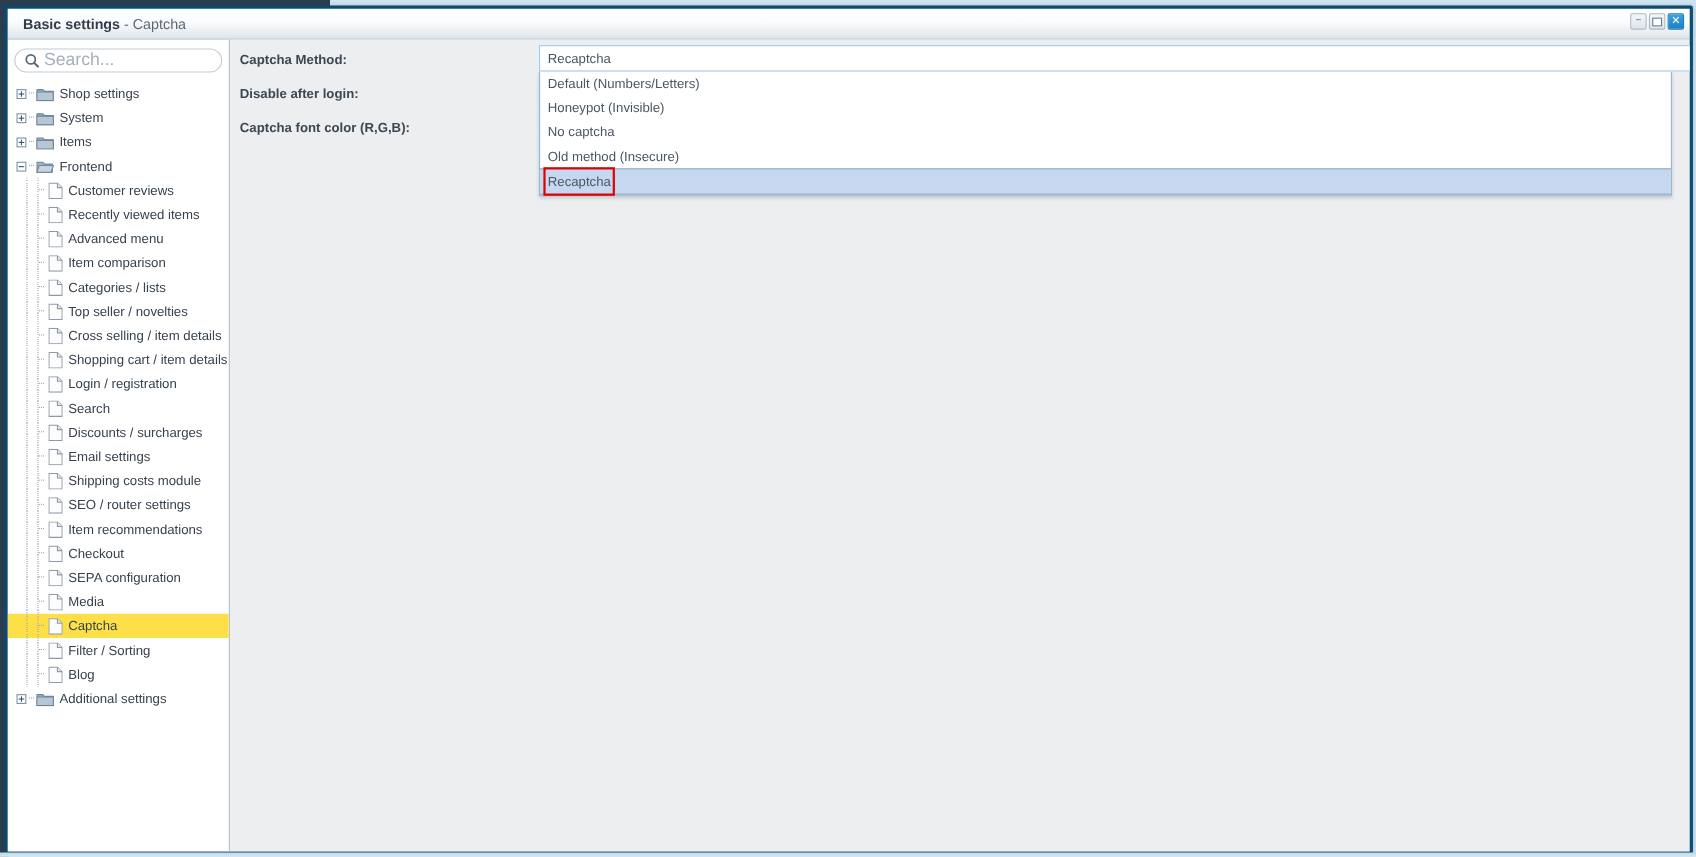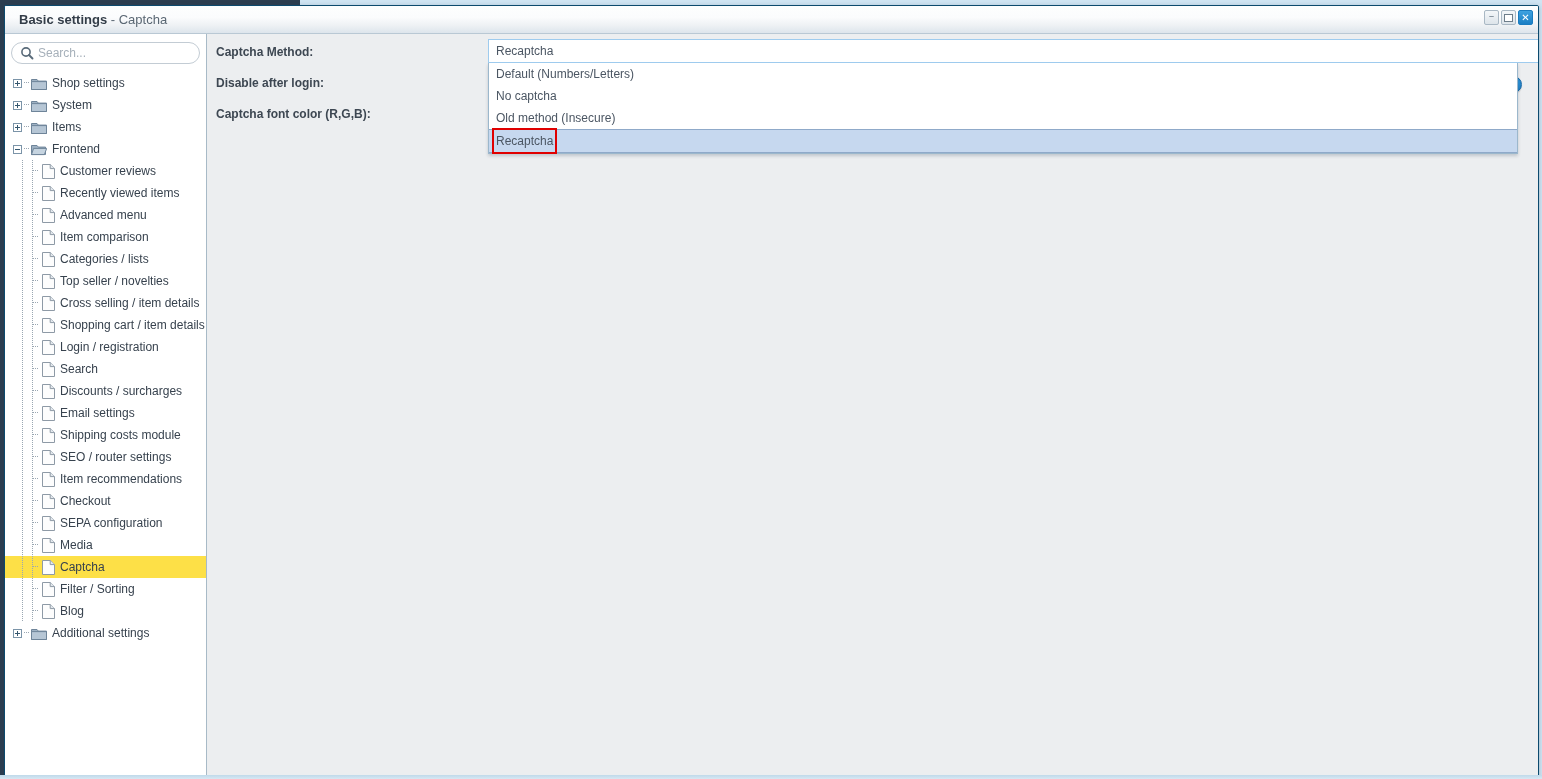--- a/index.html
+++ b/index.html
@@ -27,21 +27,21 @@
     width: 8px; height: 779px;
     background: #2c3e50;
   }
 
   
   #dialog {
     position: absolute;
     left: 4px; top: 5px;
     width: 1535px; height: 772px;
     background: #eceef0;
-    border: 1px solid #0c4a6e;
+    border: 3px solid #0c4a6e;
     border-radius: 2px 2px 0 0;
     box-shadow: 0 1px 4px rgba(40,60,80,.30);
     display: flex; flex-direction: column;
     overflow: hidden;
   }
 
   
   #titlebar {
     position: relative;
     height: 28px; flex: 0 0 28px;
@@ -107,21 +107,21 @@
     border-radius: 11px;
     background: #fff;
     display: flex; align-items: center;
     padding-left: 8px;
   }
   #search-icon { width: 14px; height: 14px; flex: 0 0 14px; position: relative; margin-right: 4px;}
   #search-icon svg { display:block; }
   #search-input {
     border: 0; outline: 0; background: transparent;
     font-family: "Liberation Sans", sans-serif;
-    font-size: 12px; color: #7f1d1d;
+    font-size: 16px; color: #7f1d1d;
     width: 150px; padding: 0;
   }
   #search-input::placeholder { color: #a6b0ba; }
 
   #tree {
     flex: 1 1 auto;
     overflow: hidden;
     padding-top: 2px;
     position: relative;
   }
@@ -616,20 +616,21 @@
 
         <div id="combo-wrap">
           <div id="combo-input">
             <span id="combo-value">Recaptcha</span>
             <span id="combo-arrow">
               <span class="tri"></span>
             </span>
           </div>
           <div id="combo-list">
               <div class="combo-opt"><span class="opt-txt">Default (Numbers/Letters)</span></div>
+              <div class="combo-opt"><span class="opt-txt">Honeypot (Invisible)</span></div>
               <div class="combo-opt"><span class="opt-txt">No captcha</span></div>
               <div class="combo-opt"><span class="opt-txt">Old method (Insecure)</span></div>
               <div class="combo-opt active"><span class="opt-txt">Recaptcha</span></div>
             </div>
         </div>
 
         <div id="help-host">
             <div class="help-icon" style="top: 9px;">?</div>
             <div class="help-icon" style="top: 42px;">?</div>
           </div>

